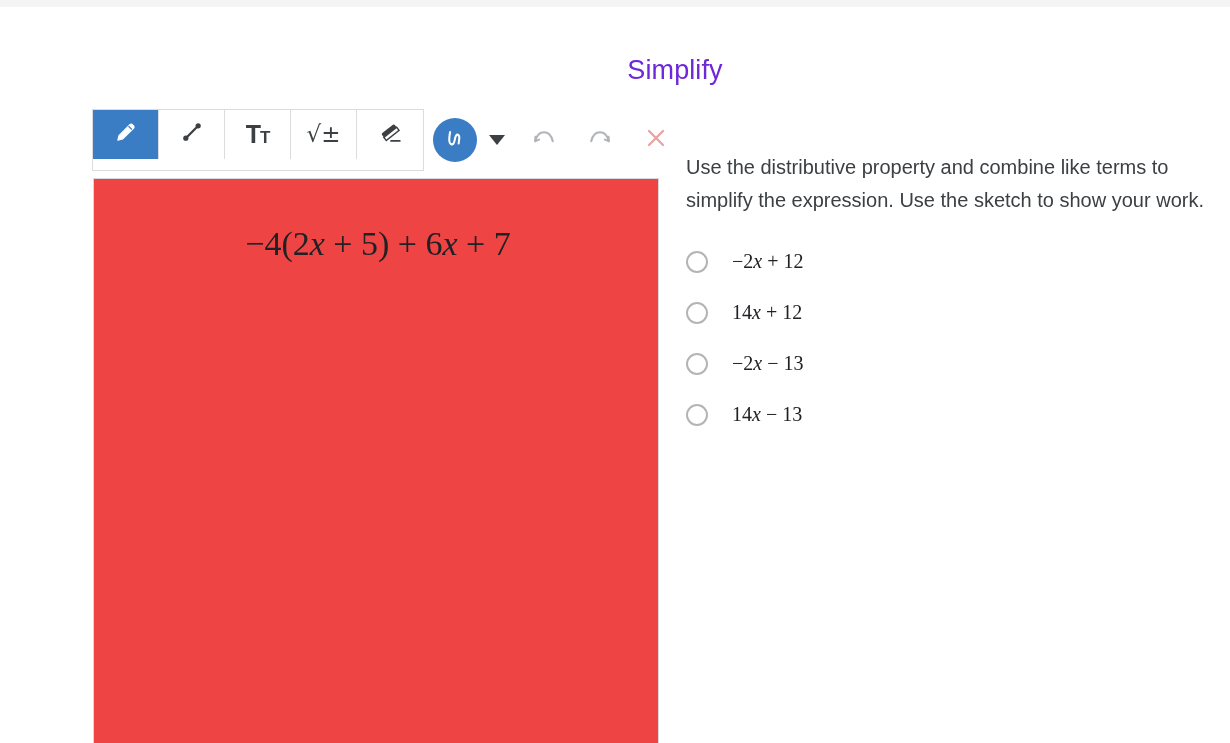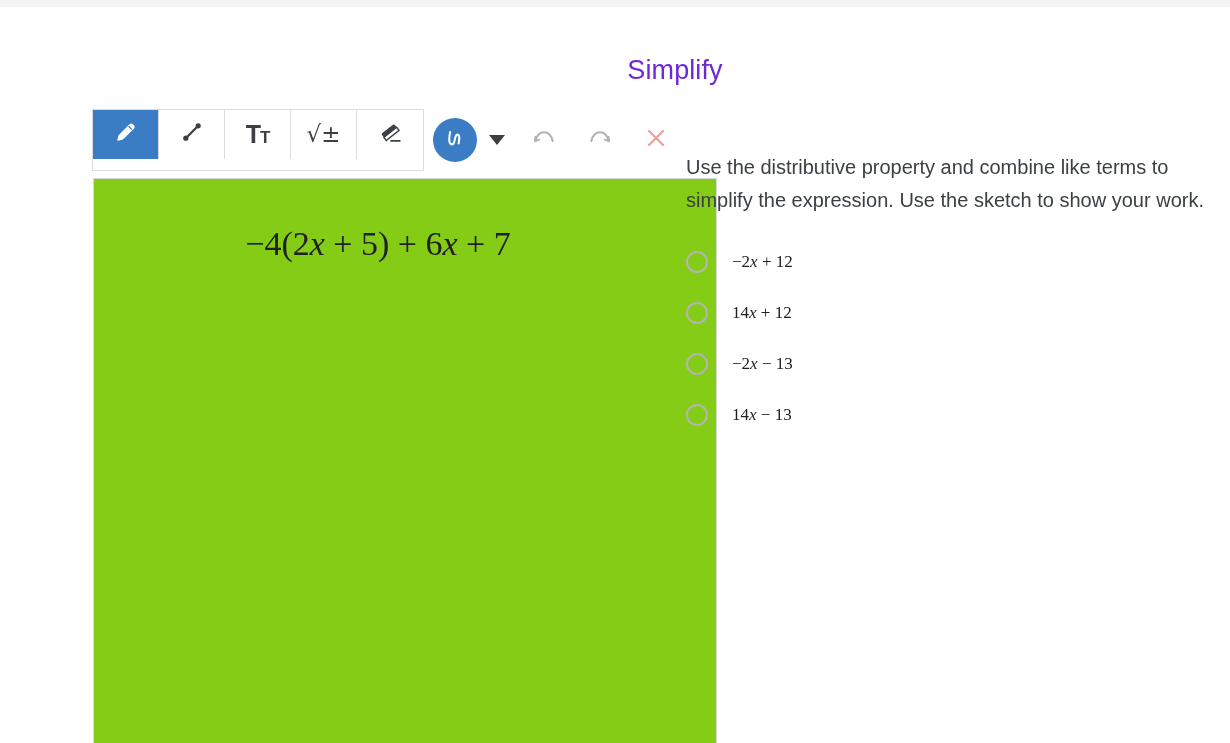--- a/index.html
+++ b/index.html
@@ -129,25 +129,25 @@
     margin-left: 12px;
     cursor: pointer;
   }
   .icon-btn.first-action { margin-left: 14px; }
 
   
   .sketch-canvas {
     position: absolute;
     left: 93px;
     top: 178px;
-    width: 624px;
+    width: 566px;
     height: 566px;
     border: 1px solid #d8d9dc;
     box-sizing: border-box;
-    background: #84cc16;
+    background: #ef4444;
   }
   .expression {
     position: absolute;
     top: 46px;
     left: 0;
     width: 568px;
     text-align: center;
     font-family: "Liberation Serif", serif;
     font-size: 34px;
     color: #202124;
@@ -187,21 +187,21 @@
     height: 22px;
     border: 2px solid #b4b4b4;
     border-radius: 50%;
     box-sizing: border-box;
     flex: none;
     cursor: pointer;
   }
   .option-label {
     margin-left: 24px;
     font-family: "Liberation Serif", serif;
-    font-size: 17px;
+    font-size: 20px;
     color: #202124;
     white-space: nowrap;
   }
   .option-label i { font-style: italic; }
 </style>
 </head>
 <body>
 
 <div class="top-strip"></div>
 

